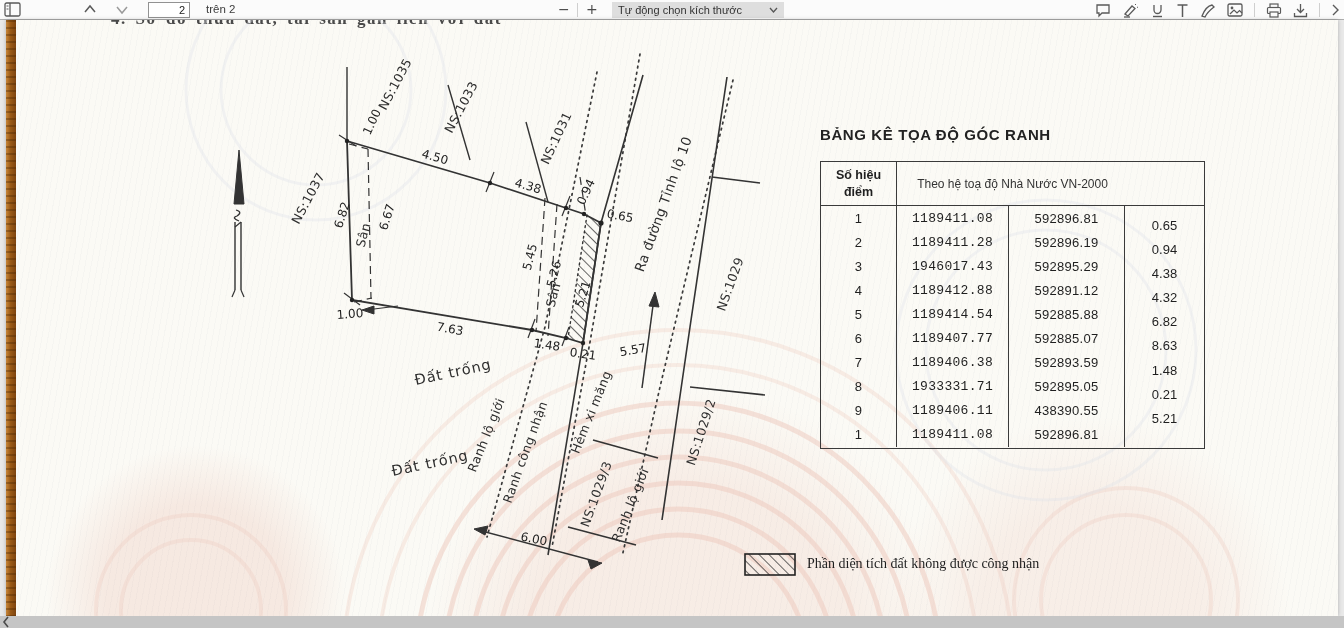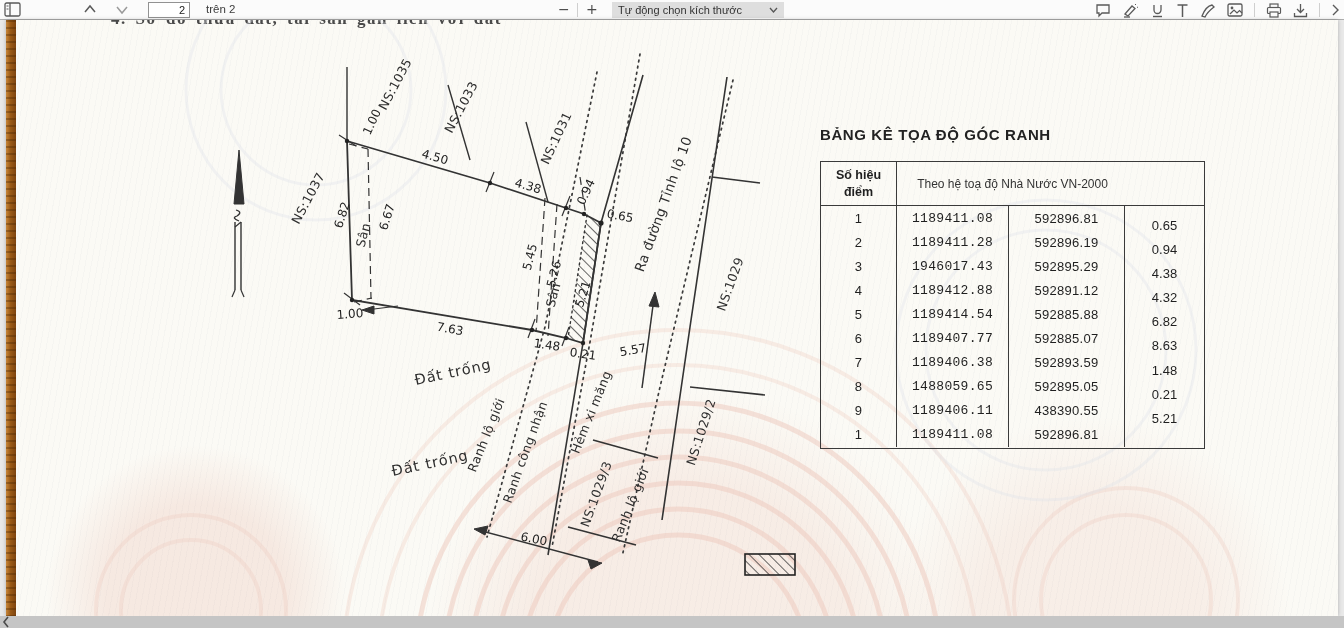--- a/index.html
+++ b/index.html
@@ -371,21 +371,21 @@
           <div class="tcell">1189407.77</div>
           <div class="tcell">592885.07</div>
         </div>
         <div class="trow">
           <div class="tcell">7</div>
           <div class="tcell">1189406.38</div>
           <div class="tcell">592893.59</div>
         </div>
         <div class="trow">
           <div class="tcell">8</div>
-          <div class="tcell">1488059.65</div>
+          <div class="tcell">1933331.71</div>
           <div class="tcell">592895.05</div>
         </div>
         <div class="trow">
           <div class="tcell">9</div>
           <div class="tcell">1189406.11</div>
           <div class="tcell">438390.55</div>
         </div>
         <div class="trow">
           <div class="tcell">1</div>
           <div class="tcell">1189411.08</div>
@@ -398,19 +398,20 @@
         <div class="ecell">4.38</div>
         <div class="ecell">4.32</div>
         <div class="ecell">6.82</div>
         <div class="ecell">8.63</div>
         <div class="ecell">1.48</div>
         <div class="ecell">0.21</div>
         <div class="ecell">5.21</div>
       </div>
   </div>
 
+  <div class="legend-label">Phần diện tích đất không được công nhận</div>
 </div>
 
 <div class="hscroll">
   <svg class="arr" width="8" height="12" viewBox="0 0 8 12">
     <polyline points="6,1 2,6 6,11" fill="none" stroke="#4a4a4a" stroke-width="1.6"></polyline>
   </svg>
 </div>
 
 </body></html>

